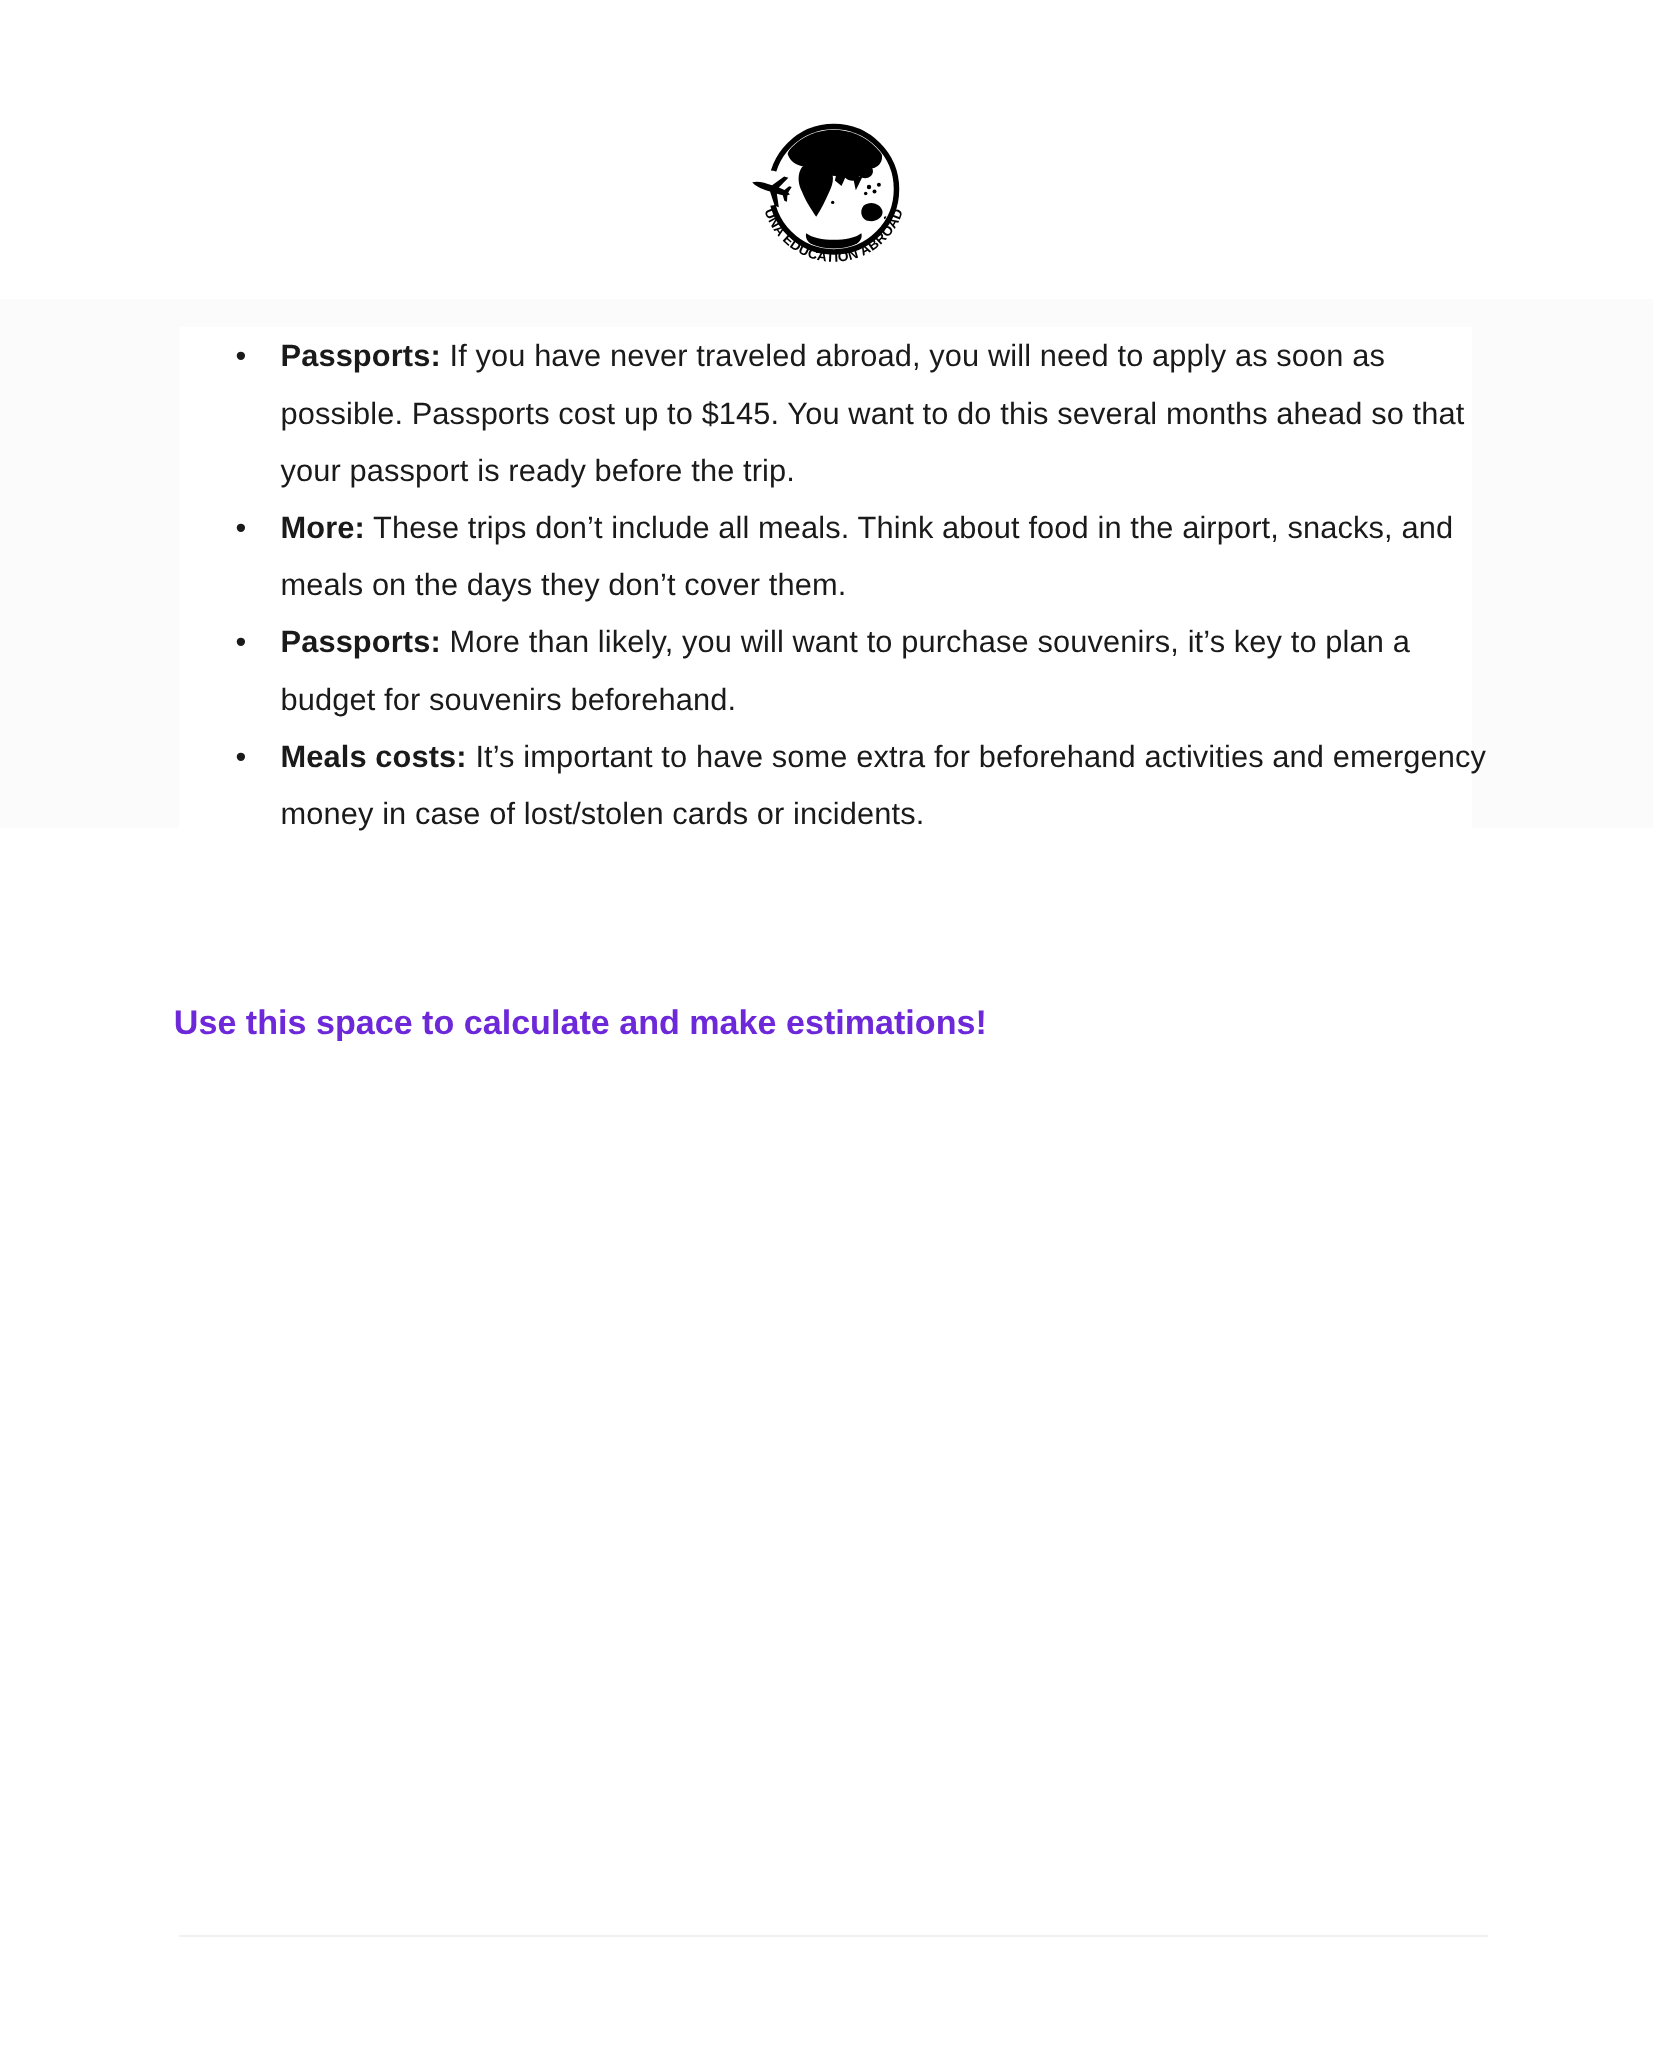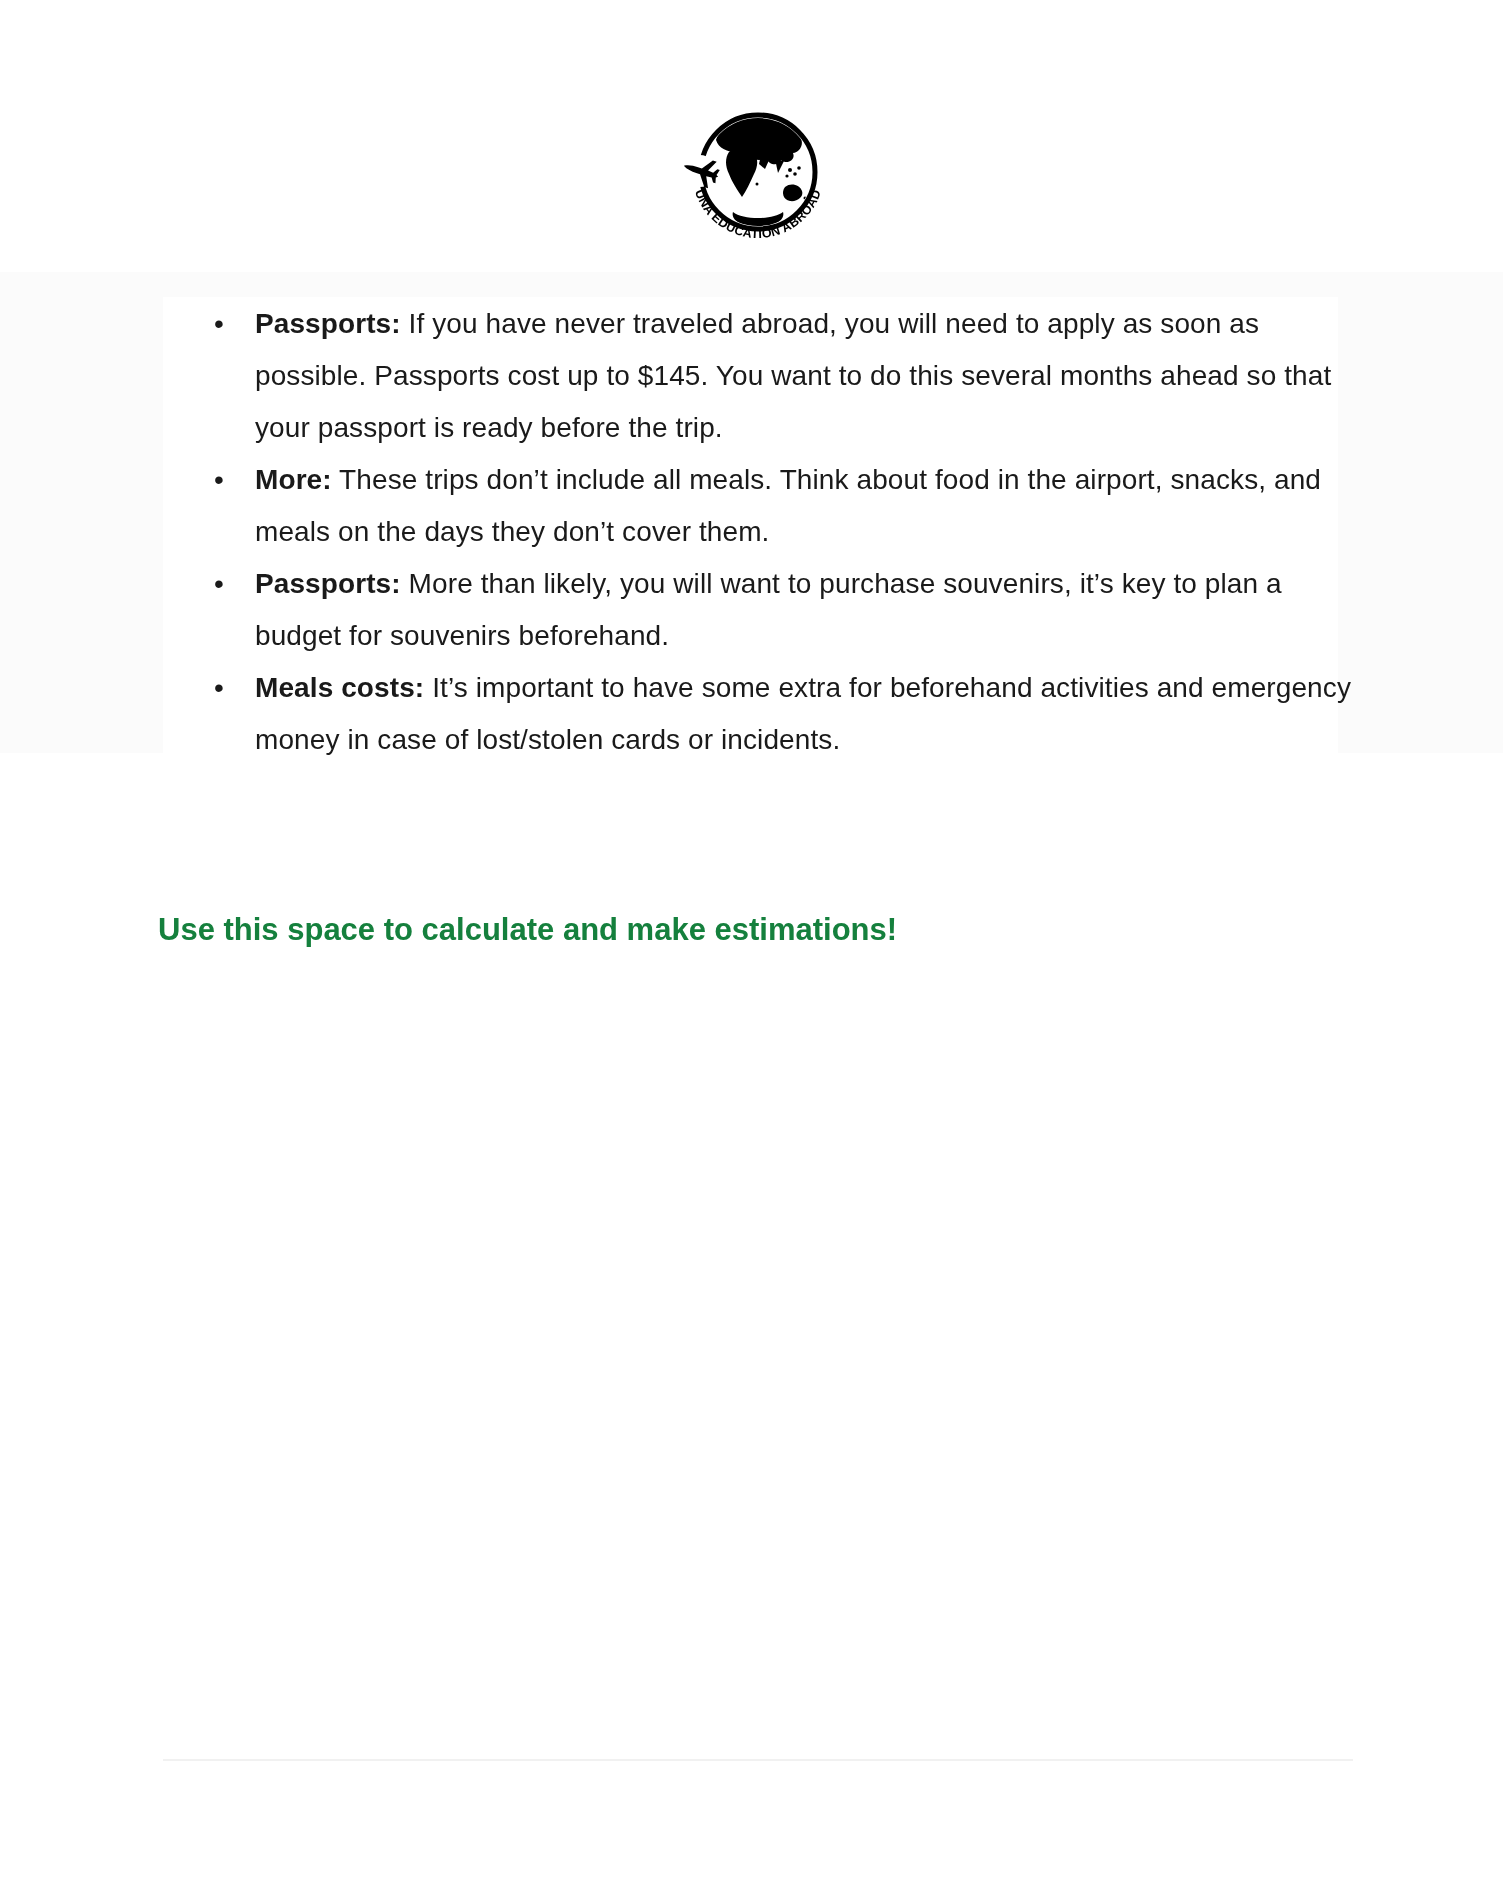--- a/index.html
+++ b/index.html
@@ -48,21 +48,21 @@
     left:2px; top:0;
   }
   .bullet-label { font-weight:bold; }
   .heading {
     position:absolute;
     left:158px; top:908px;
     margin:0;
     font-size:31px;
     line-height:44px;
     font-weight:bold;
-    color:#15803d;
+    color:#6d28d9;
     white-space:nowrap;
   }
   .hairline {
     position:absolute;
     left:163px; top:1759px;
     width:1190px; height:2px;
     background:#f1f1f1;
   }
 </style>
 </head>

